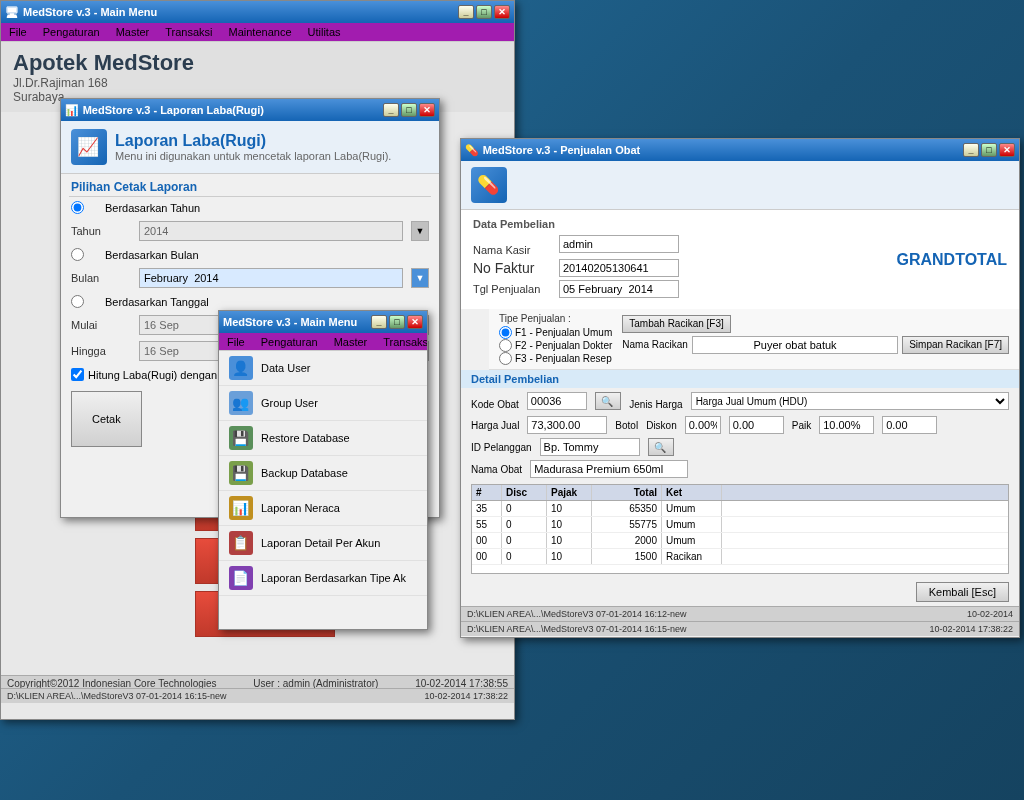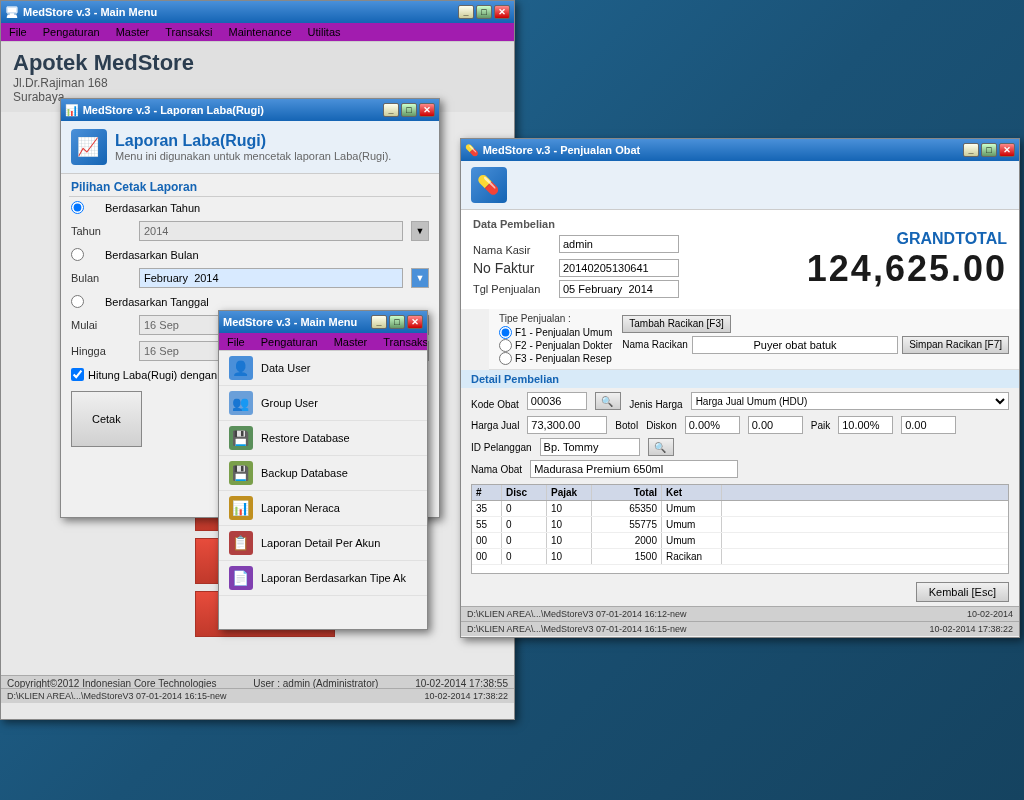--- a/index.html
+++ b/index.html
@@ -451,21 +451,20 @@
           <div style="font-size:14px; width:80px; color:#333;">No Faktur</div>
           <input class="form-input" style="width: 120px;" type="text" value="20140205130641">
         </div>
         <div class="form-row">
           <div style="font-size:11px; width:80px; color:#333;">Tgl Penjualan</div>
           <input class="form-input" style="width: 120px;" type="text" value="05 February  2014">
         </div>
       </div>
       <div style="text-align:right;">
         <div class="grand-total-label">GRANDTOTAL</div>
-        <div class="grand-total-value">124,625.00</div>
       </div>
     </div>
 
     <div style="display:flex; padding: 4px 10px; gap:10px; background:#f8f8f8; border-bottom:1px solid #ddd;margin-left:28px;">
       <div>
         <div style="font-size:10px; color:#333; margin-bottom:2px;">Tipe Penjualan :</div>
         <label style="font-size:10px; display:flex; align-items:center; gap:3px;">
             <input type="radio" name="tipe" checked="" style="">
             <span>F1 - Penjualan Umum</span>
           </label>
@@ -496,34 +495,34 @@
       <span style="font-size:10px;">Jenis Harga</span>
       <select class="form-select" style="width:150px;">
         <option>Harga Jual Umum (HDU)</option>
       </select>
     </div>
     <div style="padding:2px 10px; display:flex; gap:8px; align-items:center;">
       <span style="font-size:10px;">Harga Jual</span>
       <input class="form-input" style="width: 80px;" type="text" value="73,300.00">
       <span style="font-size:10px;">Botol</span>
       <span style="font-size:10px;">Diskon</span>
-      <input class="form-input" style="width: 55px;" type="text" value="0.00%">
+      <input class="form-input" style="width: 36px;" type="text" value="0.00%">
       <input class="form-input" style="width: 55px;" type="text" value="0.00">
       <span style="font-size:10px;">Paik</span>
       <input class="form-input" style="width: 55px;" type="text" value="10.00%">
       <input class="form-input" style="width: 55px;" type="text" value="0.00">
     </div>
     <div style="padding:2px 10px; display:flex; gap:8px; align-items:center;">
       <span style="font-size:10px;">ID Pelanggan</span>
       <input class="form-input" style="width: 100px;" type="text" value="Bp. Tommy">
       <button class="btn-small">🔍</button>
     </div>
     <div style="padding:2px 10px; display:flex; gap:8px; align-items:center;">
       <span style="font-size:10px;">Nama Obat</span>
-      <input class="form-input" style="width: 208px;" type="text" value="Madurasa Premium 650ml">
+      <input class="form-input" style="width: 158px;" type="text" value="Madurasa Premium 650ml">
     </div>
 
     <div class="table-area" style="height:90px; margin:4px 10px;">
       <div class="table-header">
         <div class="col-no">#</div>
         <div class="col-disc">Disc</div>
         <div class="col-pajak">Pajak</div>
         <div class="col-total">Total</div>
         <div class="col-ket">Ket</div>
       </div>

